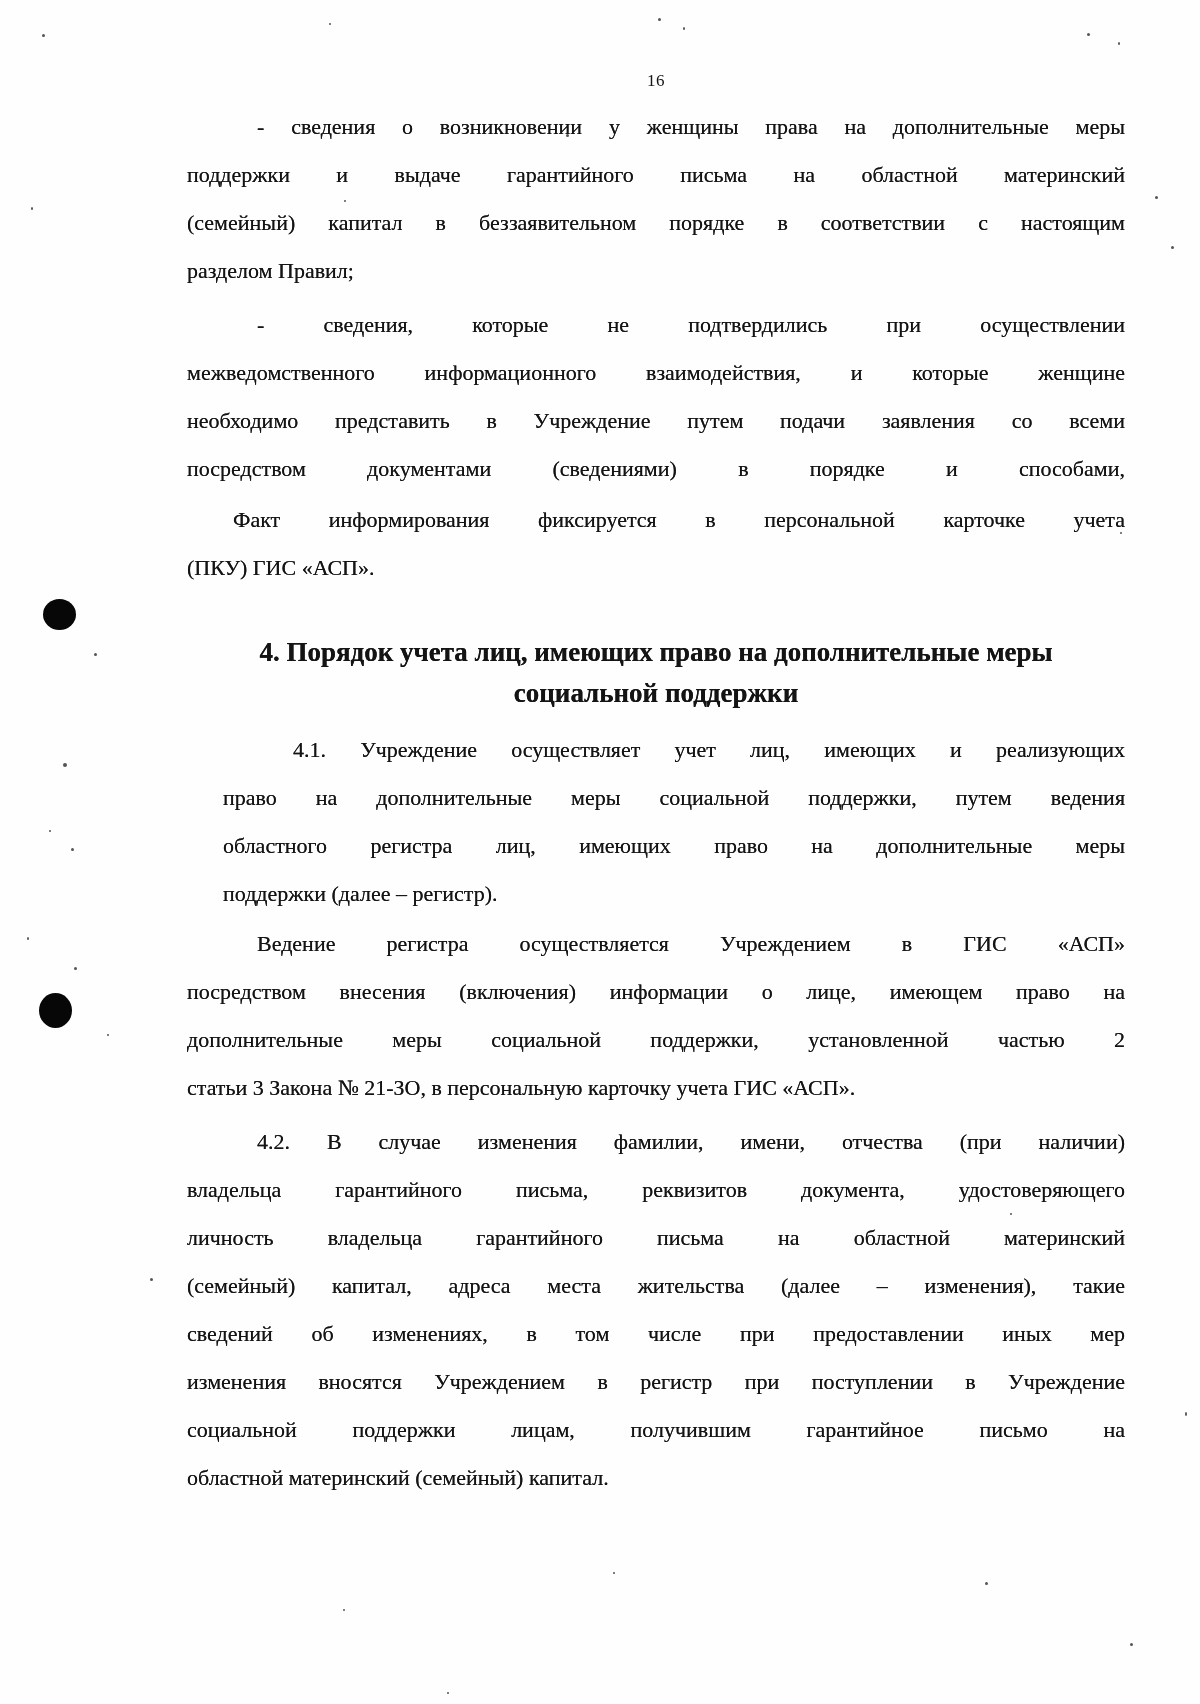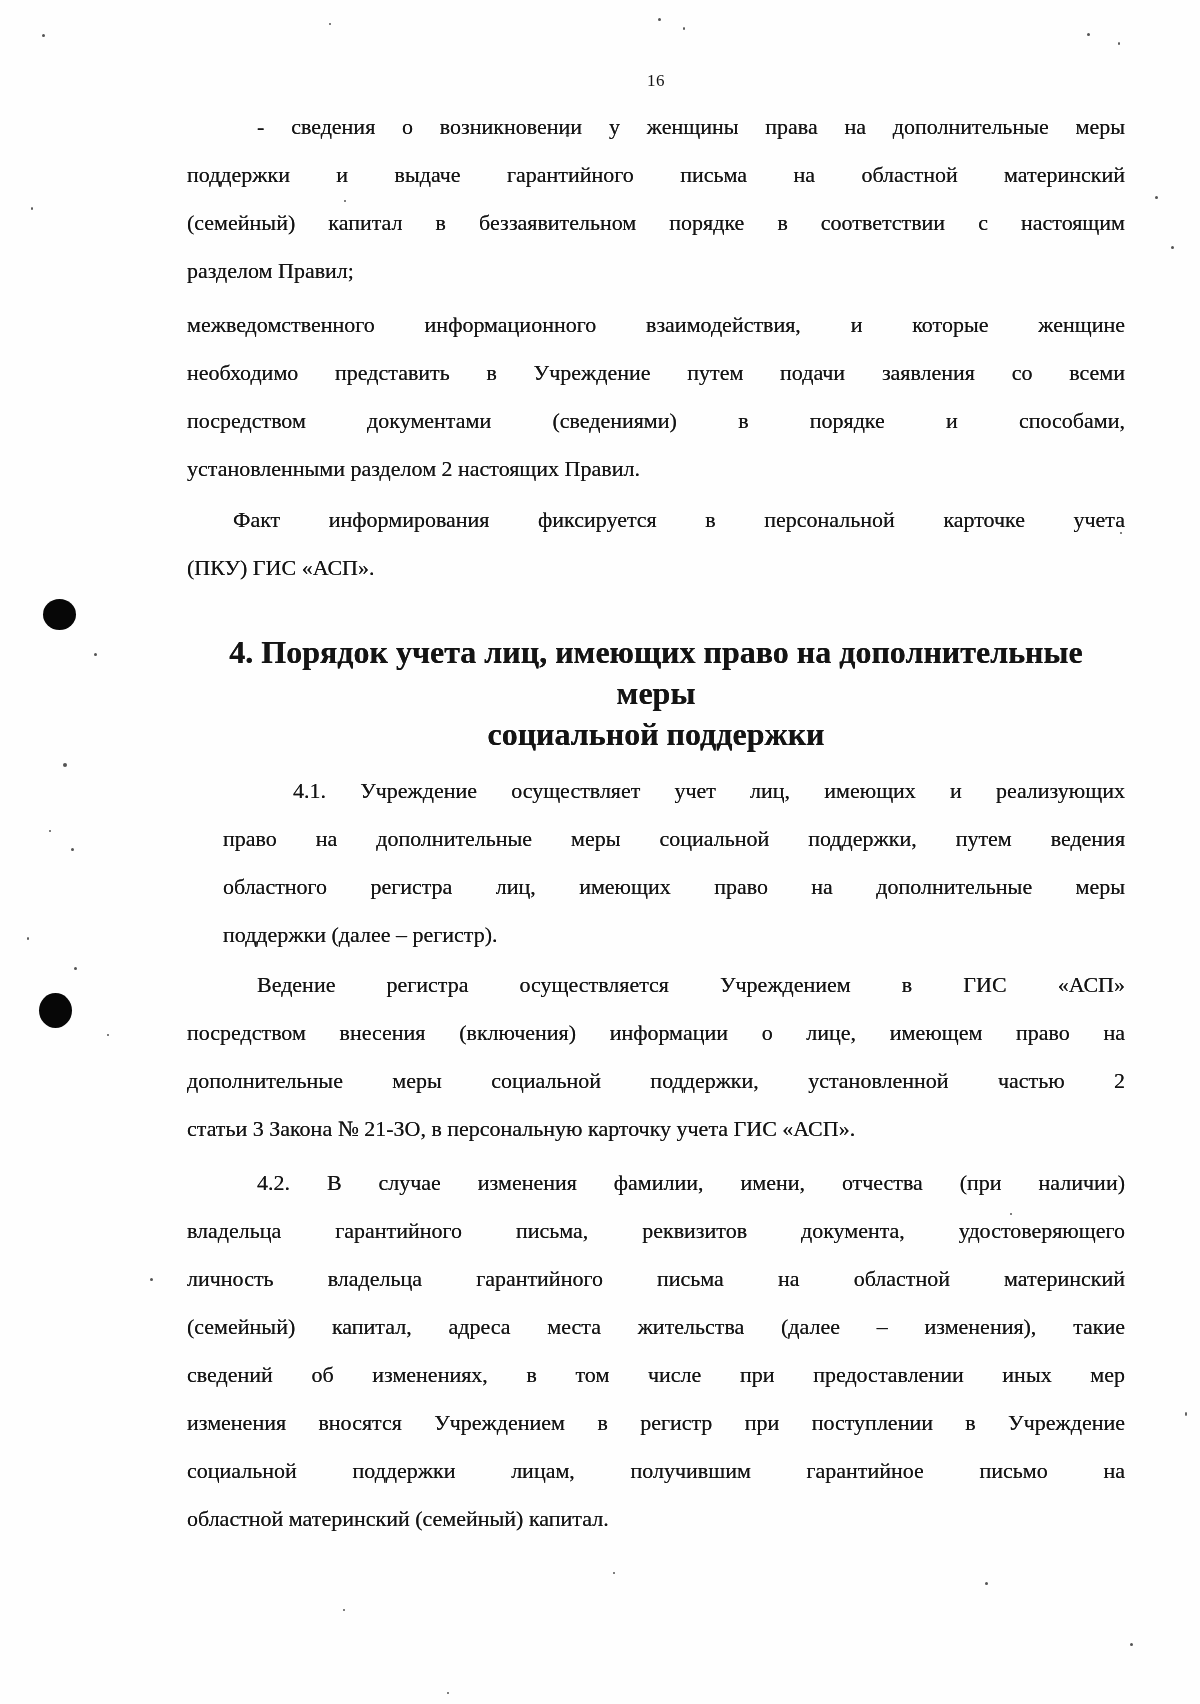--- a/index.html
+++ b/index.html
@@ -36,21 +36,21 @@
   .line.first { text-indent: 70px; }
   .line.first-small { text-indent: 46px; }
   .line.lastline { text-align: center; text-align-last: left; }
   #p2 { margin-top: 6px; }
   #p3 { margin-top: 3px; }
   #p4 { margin-top: 12px; margin-left: 36px; }
   #p5 { margin-top: 2px; }
   #p6 { margin-top: 6px; }
   .heading {
     margin-top: 40px;
-    font-size: 32px;
+    font-size: 27px;
     font-weight: bold;
     text-shadow: 0 0 0.6px rgba(10,10,10,0.9);
   }
   .heading-line { line-height: 41px; text-align: center; }
   .punch {
     position: absolute;
     background: #070707;
     border-radius: 50%;
   }
   #punch-top    { left: 43px; top: 599px; width: 33px; height: 31px; }
@@ -103,24 +103,24 @@
     <div class="page-number">16</div>
 
     <div class="para" id="p1">
       <div class="line first">- сведения о возникновении у женщины права на дополнительные меры</div>
       <div class="line">поддержки и выдаче гарантийного письма на областной материнский</div>
       <div class="line">(семейный) капитал в беззаявительном порядке в соответствии с настоящим</div>
       <div class="line lastline">разделом Правил;</div>
     </div>
 
     <div class="para" id="p2">
+      <div class="line first">- сведения, которые не подтвердились при осуществлении</div>
       <div class="line">межведомственного информационного взаимодействия, и которые женщине</div>
       <div class="line">необходимо представить в Учреждение путем подачи заявления со всеми</div>
       <div class="line">посредством документами (сведениями) в порядке и способами,</div>
-      <div class="line lastline">установленными разделом 2 настоящих Правил.</div>
     </div>
 
     <div class="para" id="p3">
       <div class="line first-small">Факт информирования фиксируется в персональной карточке учета</div>
       <div class="line lastline">(ПКУ) ГИС «АСП».</div>
     </div>
 
     <div class="heading">
       <div class="heading-line">4. Порядок учета лиц, имеющих право на дополнительные меры</div>
       <div class="heading-line">социальной поддержки</div>

